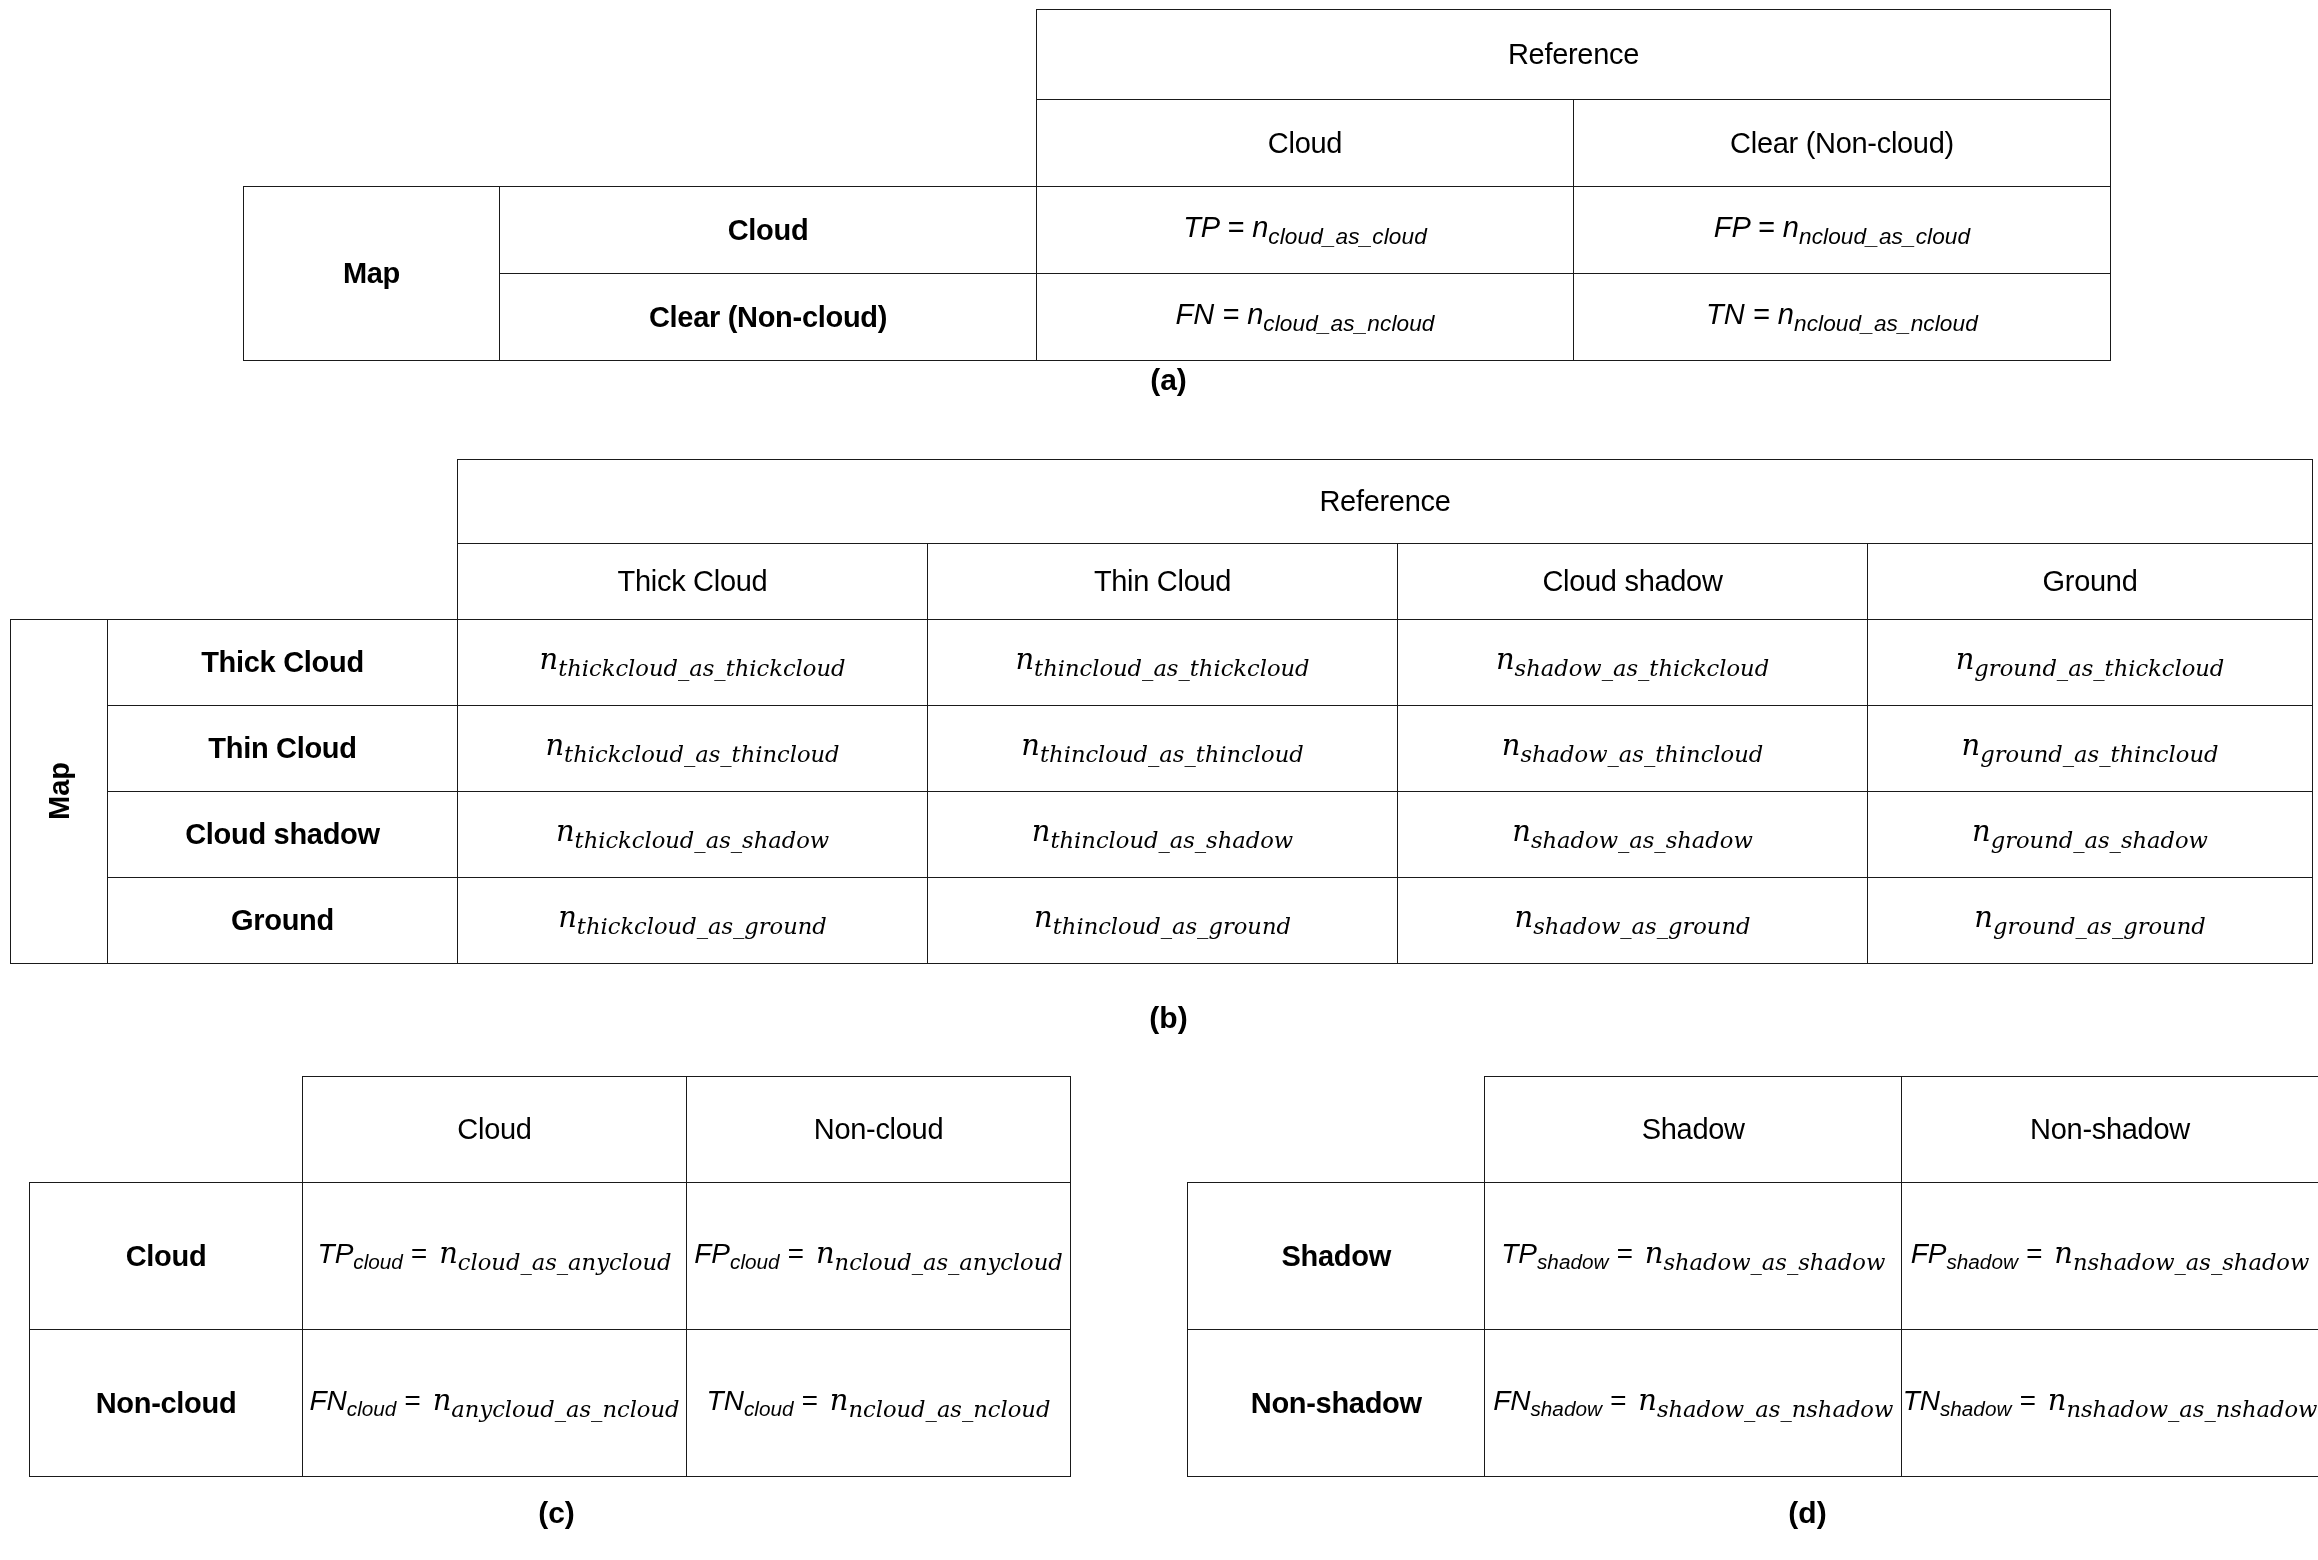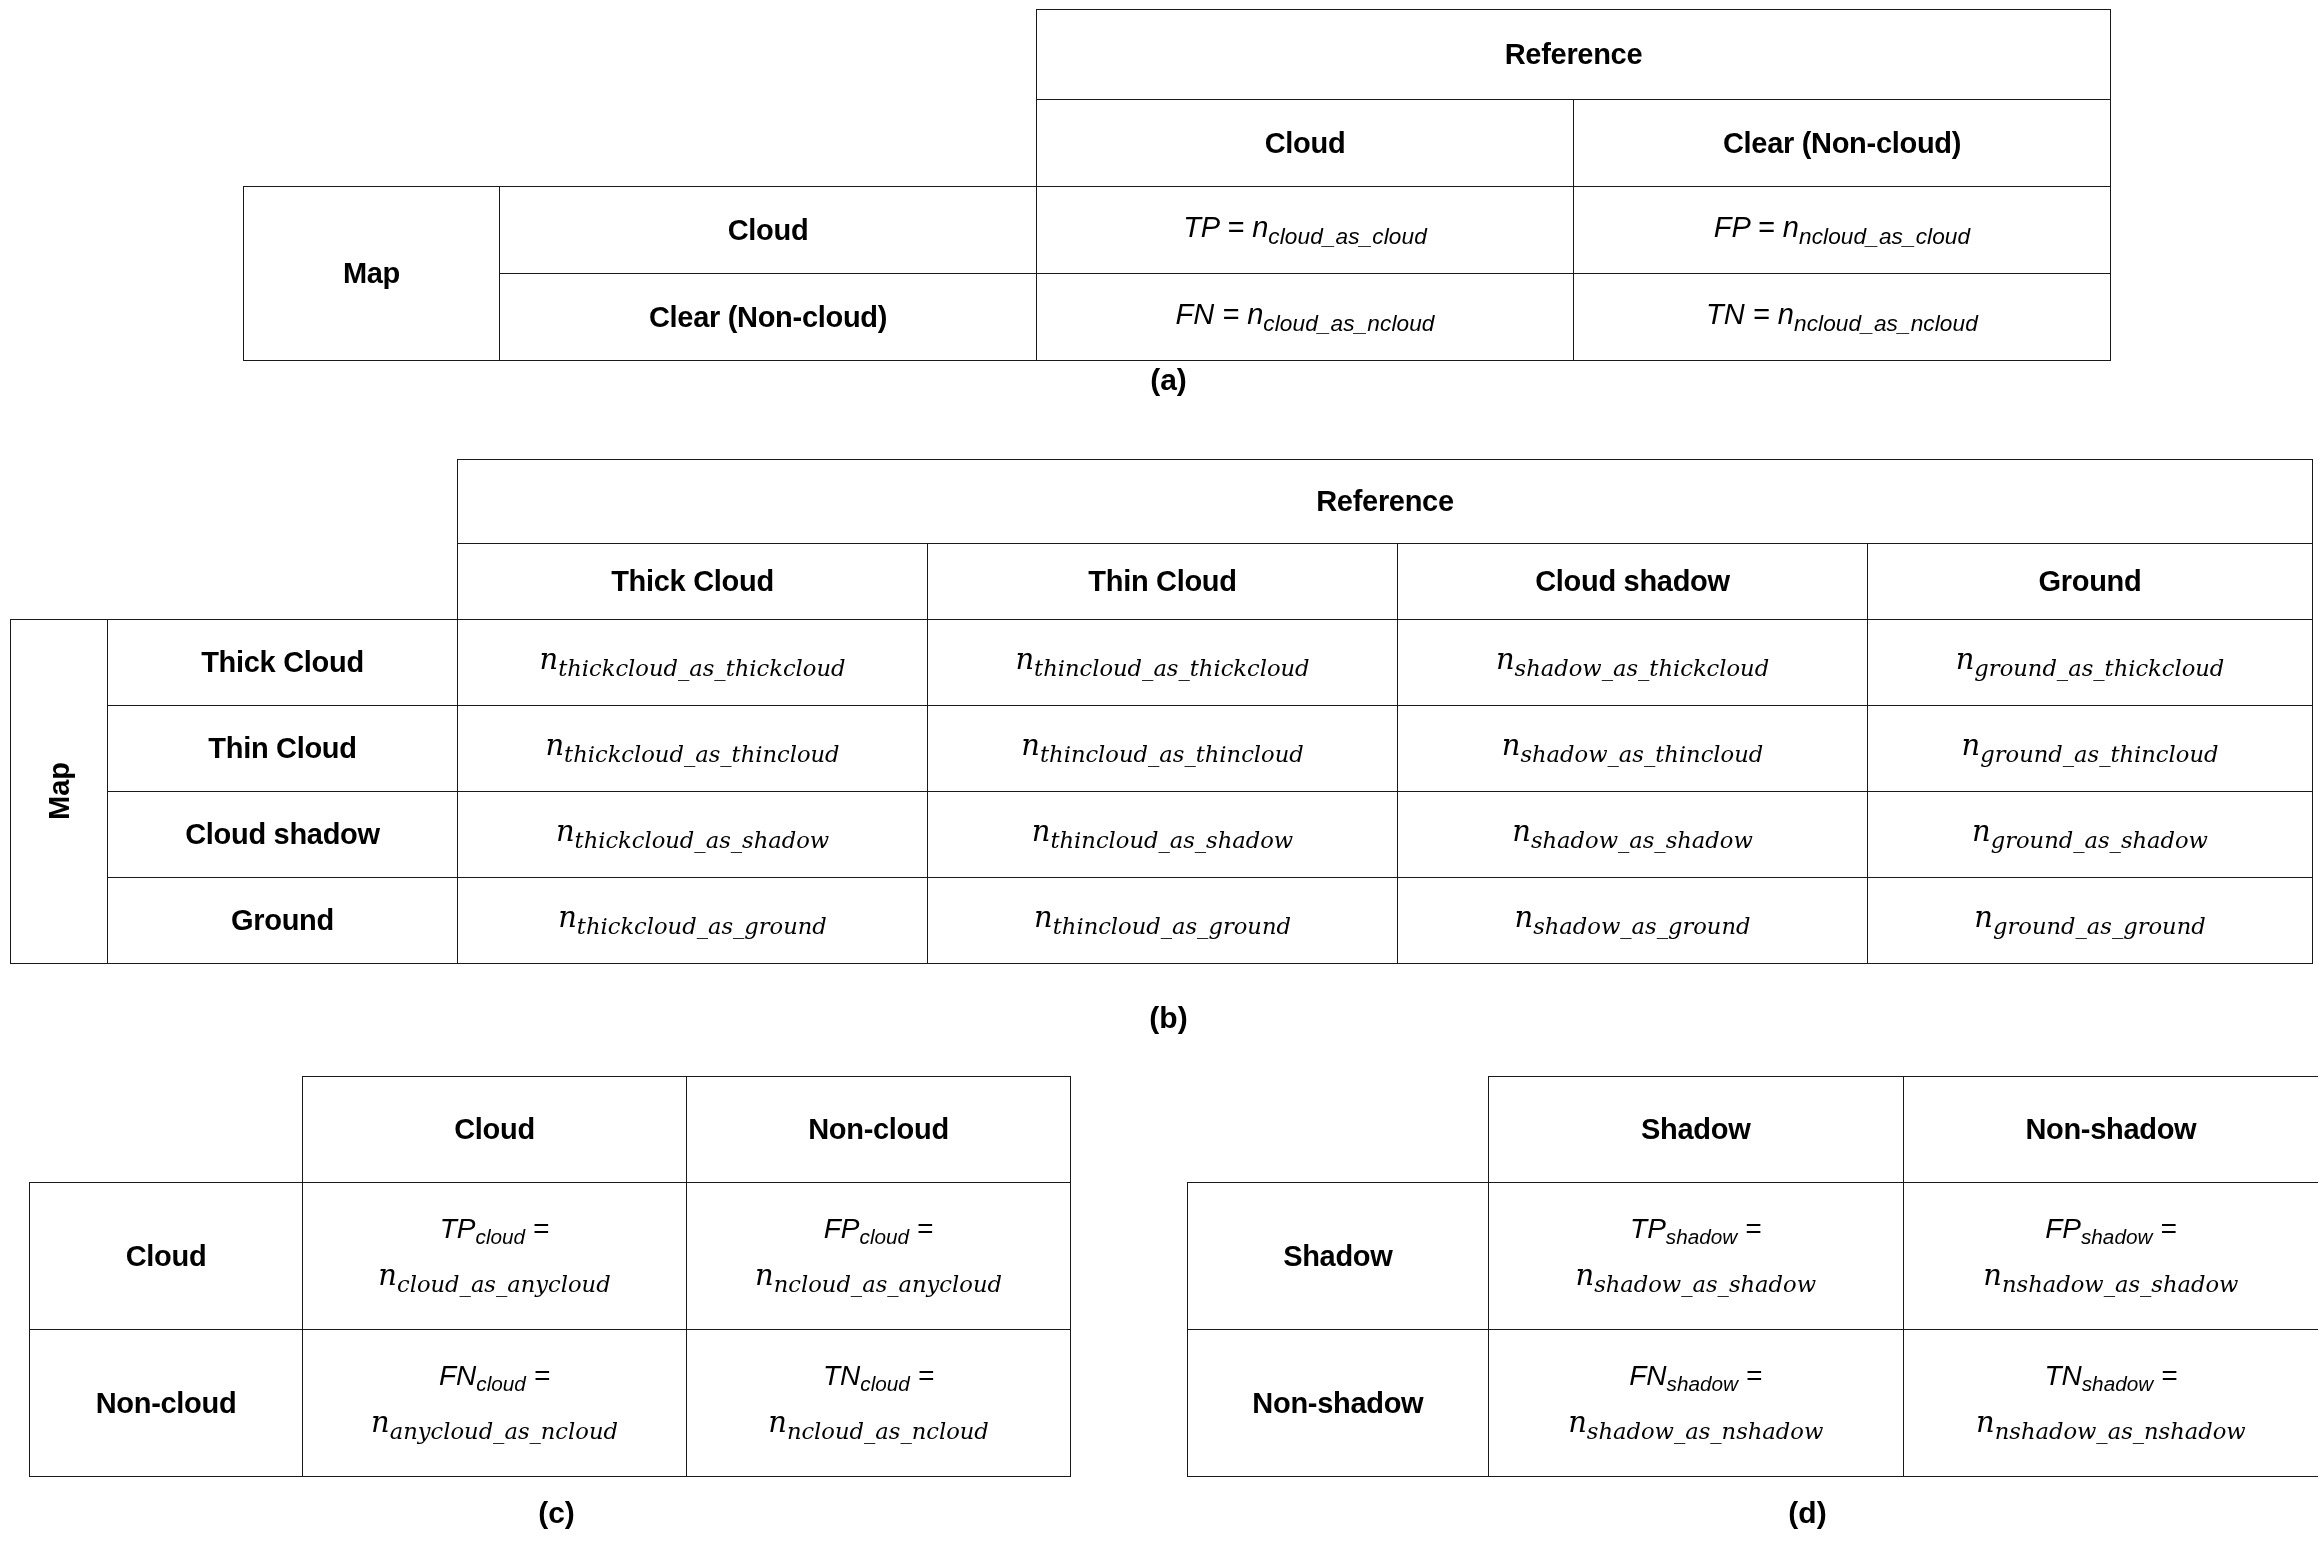--- a/index.html
+++ b/index.html
@@ -25,21 +25,21 @@
   .cm-table td {
     border: 1.7px solid #1a1a1a;
     text-align: center;
     vertical-align: middle;
     padding: 0;
   }
   .cm-table td.noborder {
     border: none;
   }
   .hdr {
-    font-weight: bold;
+    font-weight: normal;
     font-size: 29px;
     letter-spacing: -0.3px;
   }
   .rowhdr {
     font-weight: bold;
     font-size: 29px;
     letter-spacing: -0.3px;
   }
 
   
@@ -75,21 +75,21 @@
     white-space: nowrap;
     line-height: 1.0;
   }
   .mathsans .sub {
     font-size: 0.74em;
     vertical-align: -0.3em;
   }
 
   .twoline {
     display: flex;
-    flex-direction: column;
+    flex-direction: row;
     align-items: center;
     justify-content: center;
     gap: 12.2px;
     padding: 10px 0;
   }
 
   .rot {
     writing-mode: vertical-rl;
     transform: rotate(180deg);
     font-weight: bold;

